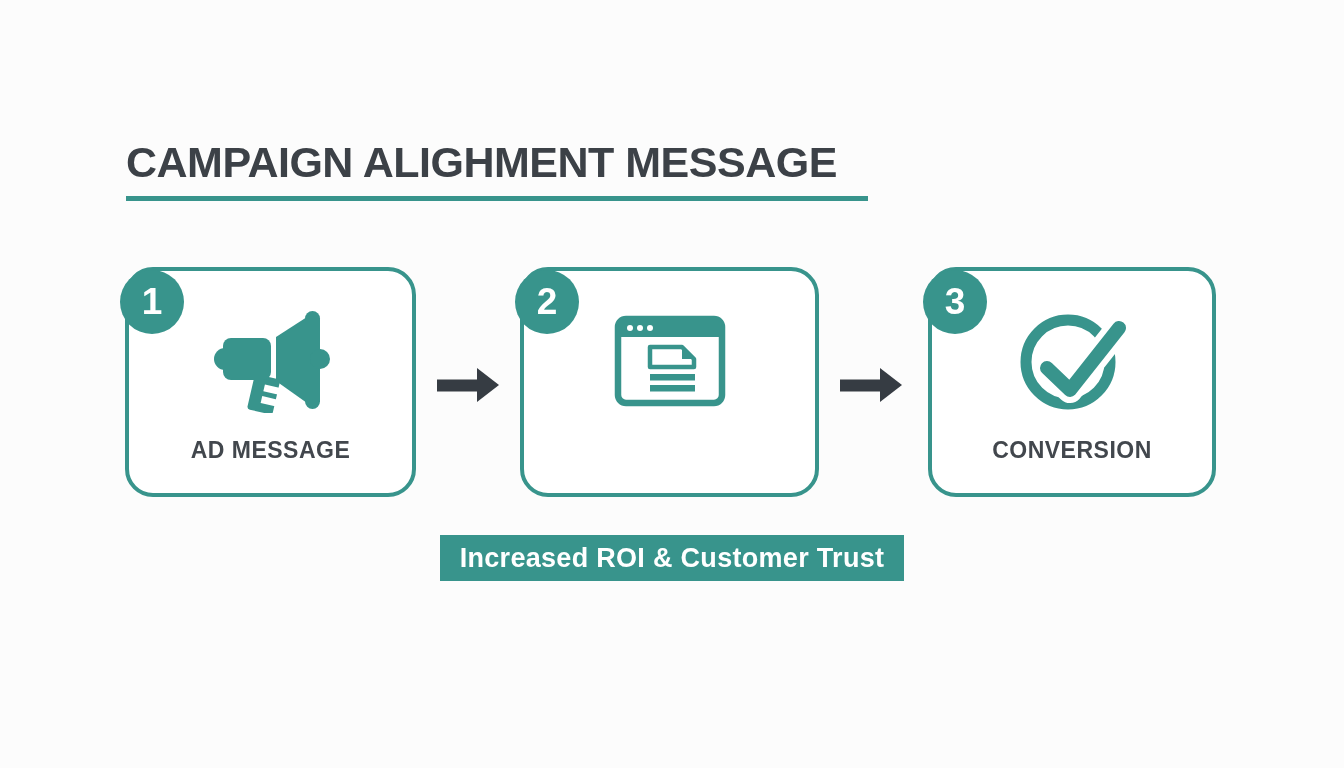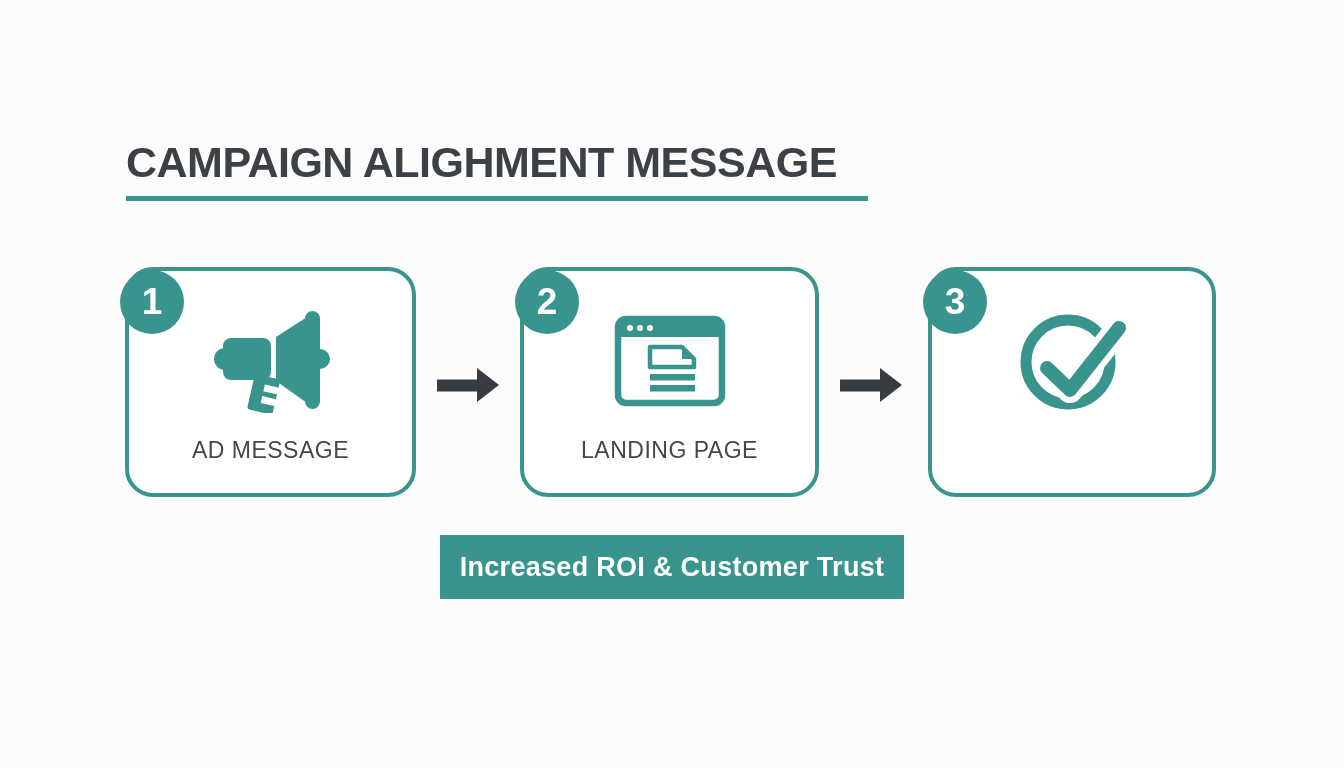--- a/index.html
+++ b/index.html
@@ -66,36 +66,36 @@
   }
   .c1 .icon-wrap{top:38px;}
   .c2 .icon-wrap{top:44px;}
   .c3 .icon-wrap{top:35px;}
   .step-label{
     position:absolute;
     left:0;right:0;
     top:166px;
     text-align:center;
     font-size:23px;
-    font-weight:normal;
+    font-weight:bold;
     letter-spacing:0.5px;
     color:#42474D;
   }
   .flow-arrow{
     position:absolute;
     top:365px;
     width:62px;height:40px;
   }
   .flow-arrow.a1{left:437px;}
   .flow-arrow.a2{left:840px;}
   .flow-arrow svg{display:block;width:100%;height:100%;}
   .banner{
     position:absolute;
     left:440px;top:535px;
-    width:464px;height:64px;
+    width:464px;height:46px;
     background:var(--accent);
     display:flex;align-items:center;justify-content:center;
   }
   .banner-text{
     color:var(--banner-text);
     font-size:27px;
     font-weight:bold;
     letter-spacing:0.3px;
     white-space:nowrap;
   }
@@ -143,38 +143,38 @@
         <path d="M4 22 V12 Q4 4 12 4 H100 Q108 4 108 12 V22 Z" fill="var(--accent)"></path>
         <circle cx="16" cy="13" r="3" fill="#fff"></circle>
         <circle cx="26" cy="13" r="3" fill="#fff"></circle>
         <circle cx="36" cy="13" r="3" fill="#fff"></circle>
         <path d="M36 32 H68 L80 44 V52 H36 Z" fill="#fff" stroke="var(--accent)" stroke-width="4.5" stroke-linejoin="round"></path>
         <path d="M68 32 L80 44 H68 Z" fill="var(--accent)"></path>
         <rect class="teal" x="36" y="59" width="45" height="6.5"></rect>
         <rect class="teal" x="36" y="70" width="45" height="6.5"></rect>
       </svg>
     </div>
-    <div class="step-label">LANDING PAGE</div>
   </div>
 
   <div class="flow-arrow a2">
     <svg viewBox="0 0 62 40" aria-hidden="true">
       <rect x="0" y="14.5" width="42" height="12" fill="var(--arrow)"></rect>
       <polygon points="40,3 62,20 40,37" fill="var(--arrow)"></polygon>
     </svg>
   </div>
 
   <div class="step-card c3">
     <div class="badge">3</div>
     <div class="icon-wrap">
       <svg width="112" height="106" viewBox="0 0 112 106" aria-hidden="true">
         <circle cx="52" cy="56" r="42" fill="none" stroke="var(--accent)" stroke-width="11"></circle>
         <path d="M31 62 L54 84 L103 22" fill="none" stroke="#ffffff" stroke-width="26" stroke-linecap="round" stroke-linejoin="round"></path>
         <path d="M31 62 L54 84 L103 22" fill="none" stroke="var(--accent)" stroke-width="14" stroke-linecap="round" stroke-linejoin="round"></path>
       </svg>
     </div>
+    <div class="step-label">CONVERSION</div>
   </div>
 
   <div class="banner">
     <span class="banner-text">Increased ROI &amp; Customer Trust</span>
   </div>
 
 </div>
 
 </body></html>

